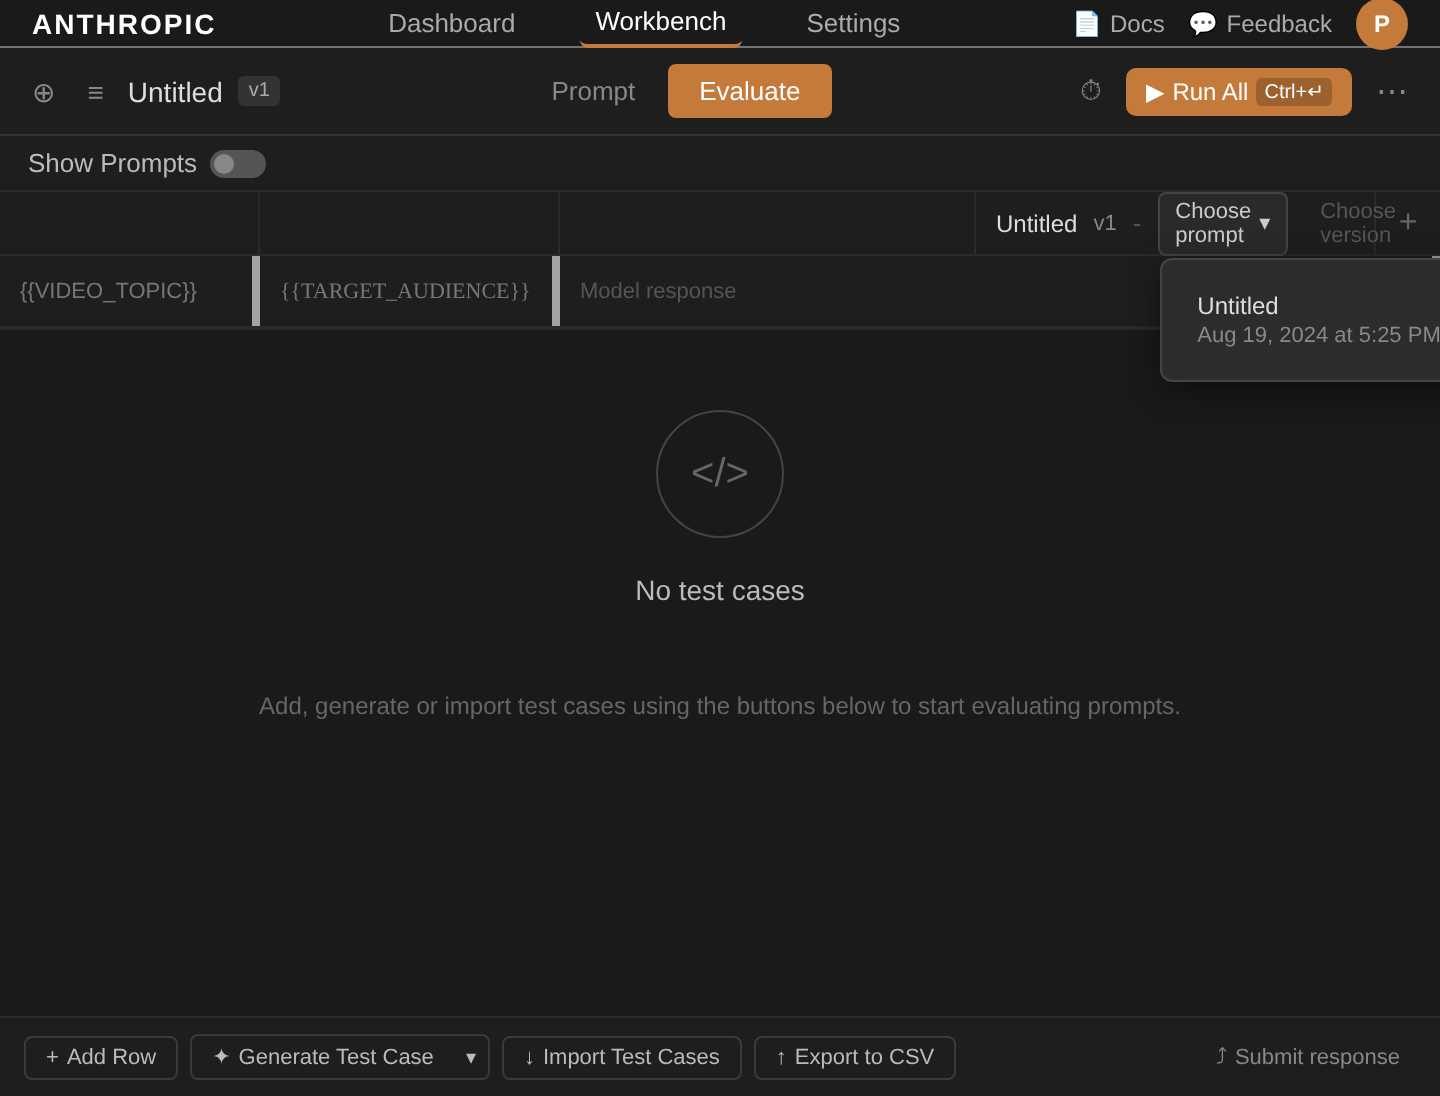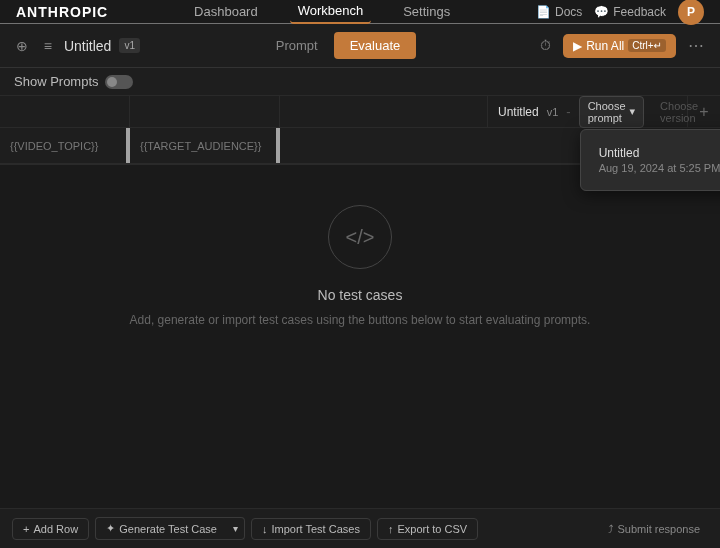--- a/index.html
+++ b/index.html
@@ -267,21 +267,21 @@
     .td-cell {
       padding: 0 10px;
       color: #777;
       font-size: 11px;
       border-right: 4px solid #a3a3a3;
       height: 100%;
       display: flex;
       align-items: center;
     }
     .td-cell-1 { width: 130px; }
-    .td-cell-2 { width: 150px; }
+    .td-cell-2 { width: 150px; font-family: Liberation Serif, serif; }
     .td-cell-3 { flex: 1; color: #555; }
 
     
     .dropdown-menu {
       position: absolute;
       top: 32px;
       left: 0;
       width: 200px;
       background: #2c2c2c;
       border: 1px solid #444;
@@ -329,20 +329,21 @@
     }
     .empty-title {
       color: #bbb;
       font-size: 14px;
       font-weight: 500;
     }
     .empty-subtitle {
       color: #666;
       font-size: 12px;
       text-align: center;
+      margin-top: 33px;
     }
 
     
     .bottom-toolbar {
       display: flex;
       align-items: center;
       justify-content: space-between;
       background: #1e1e1e;
       border-top: 1px solid #2a2a2a;
       padding: 6px 12px;
@@ -482,20 +483,21 @@
         </div>
       </div>
       <span class="choose-version-btn">Choose version</span>
     </div>
     <div class="th-add">+</div>
   </div>
 
   <div class="table-data-row">
     <div class="td-cell td-cell-1">{{VIDEO_TOPIC}}</div>
     <div class="td-cell td-cell-2">{{TARGET_AUDIENCE}}</div>
+    <div class="td-cell td-cell-3">Model response</div>
   </div>
 </div>
 
 <div class="empty-state">
   <div class="empty-icon">
     <span>&lt;/&gt;</span>
   </div>
   <div class="empty-title">No test cases</div>
   <div class="empty-subtitle">Add, generate or import test cases using the buttons below to start evaluating prompts.</div>
 </div>

